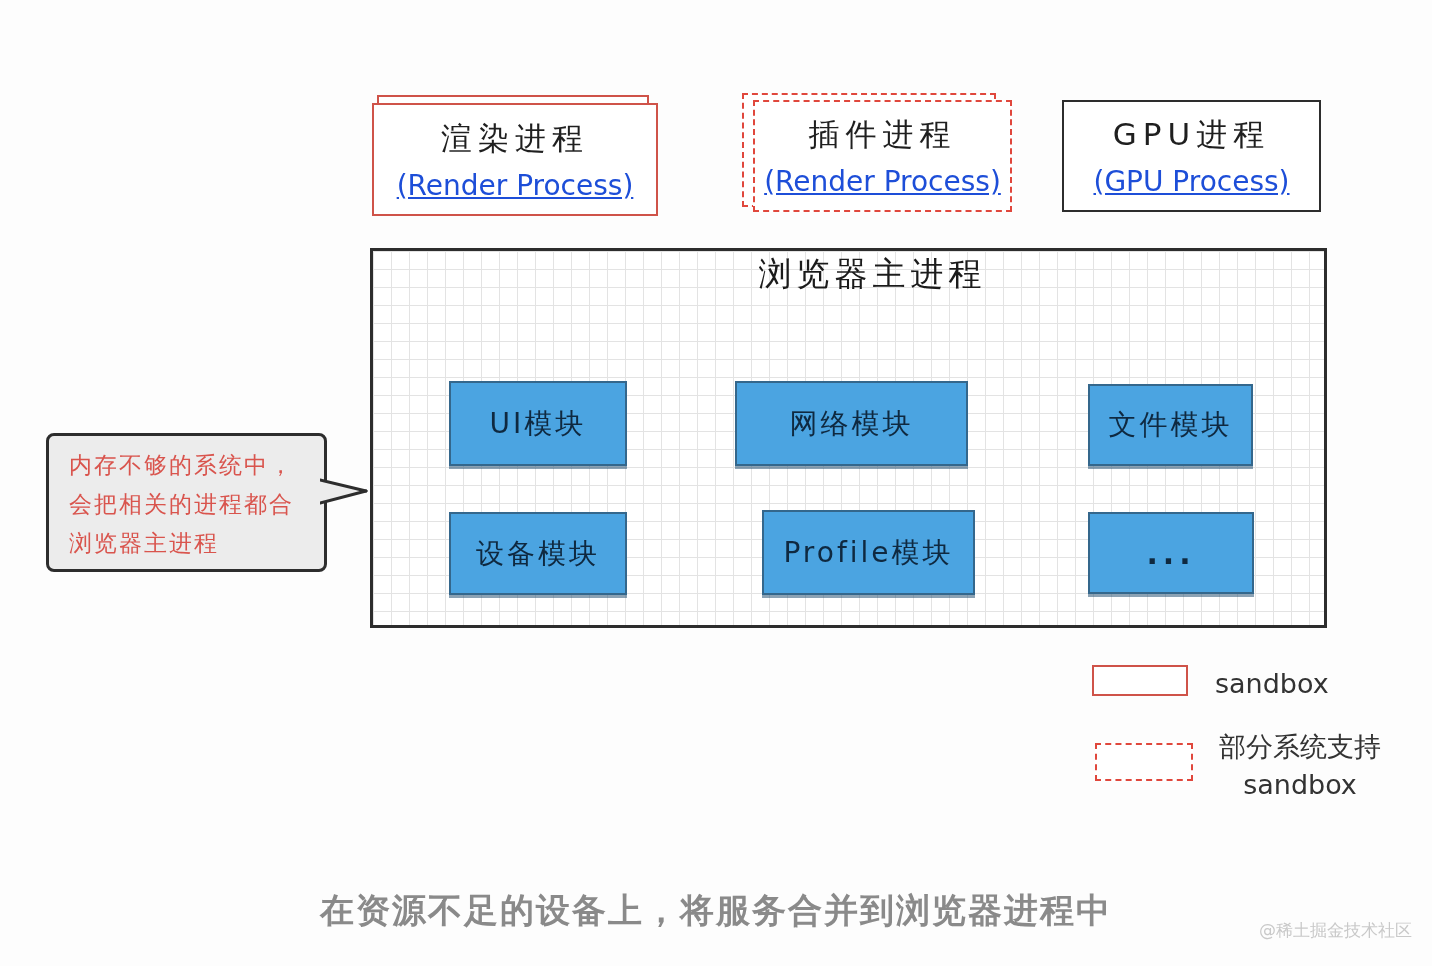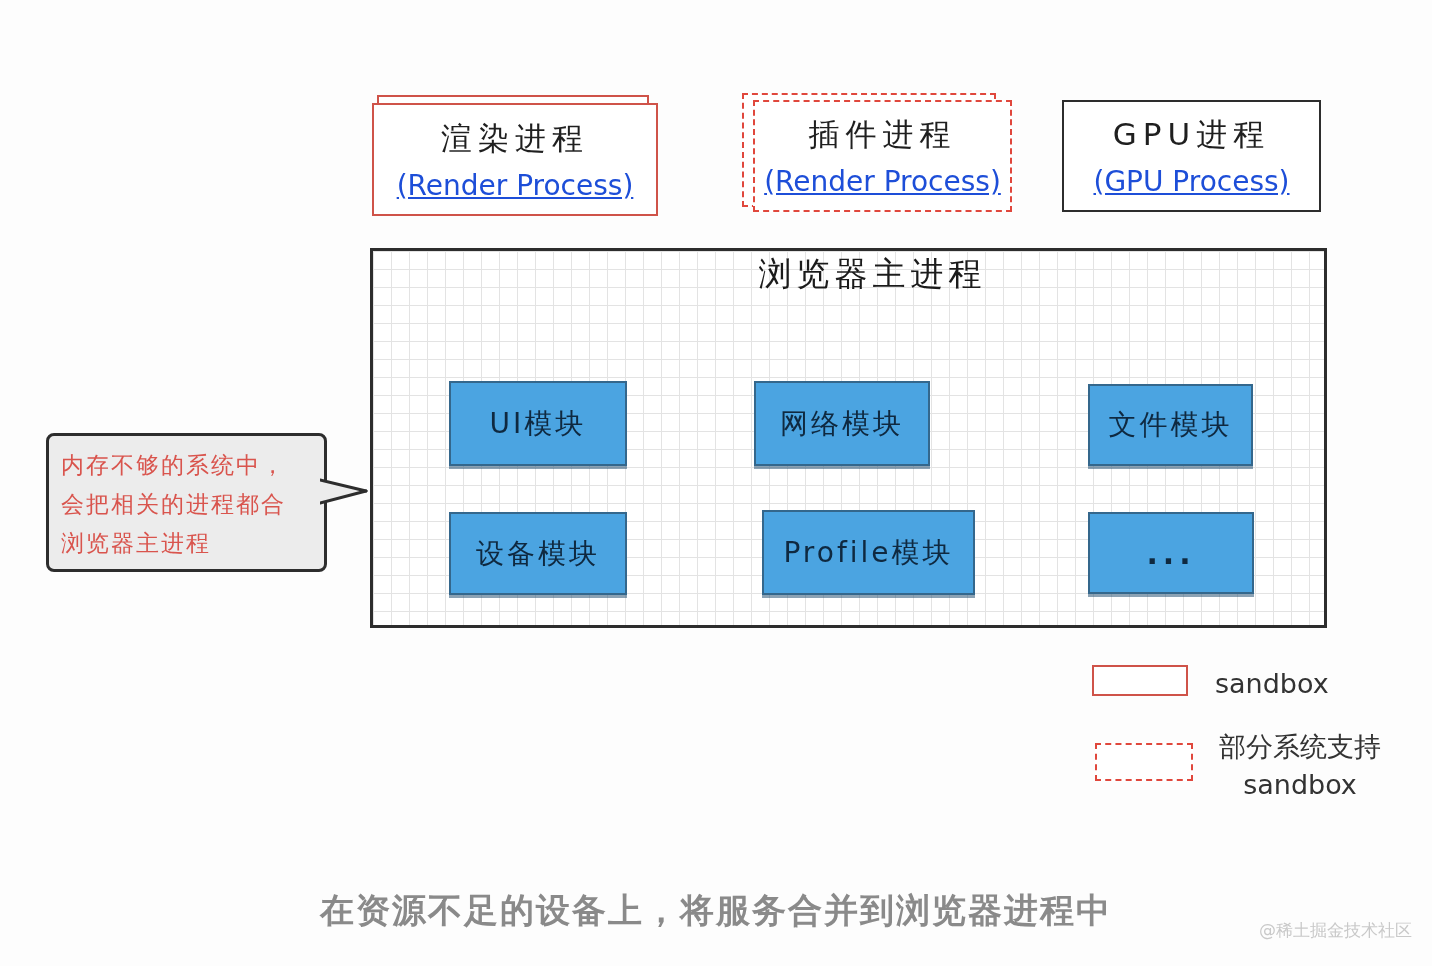--- a/index.html
+++ b/index.html
@@ -43,34 +43,34 @@
     position:absolute;
     background:var(--blue_fill,#4ba4e1);
     border:2px solid var(--blue_border,#34678c);
     box-shadow:0 3px 0 rgba(44,86,118,0.55);
     color:var(--blue_text,#0f2940);
     display:flex; align-items:center; justify-content:center;
     font-size:28px; letter-spacing:3px; white-space:nowrap;
     box-sizing:border-box;
   }
   .m-ui      { left:76px;  top:130px; width:178px; height:85px; }
-  .m-network { left:381px; top:130px; width:176px; height:85px; }
+  .m-network { left:362px; top:130px; width:233px; height:85px; }
   .m-file    { left:715px; top:133px; width:165px; height:82px; }
   .m-device  { left:76px;  top:261px; width:178px; height:83px; }
   .m-profile { left:389px; top:259px; width:213px; height:85px; }
   .m-more    { left:715px; top:261px; width:166px; height:82px; font-size:30px; font-weight:bold; letter-spacing:5px; }
 
   
   .callout {
     position:absolute; left:46px; top:433px; width:281px; height:139px;
     box-sizing:border-box;
     background:var(--bubble_bg,#ececec);
     border:3px solid var(--ink,#2d2d2d);
     border-radius:8px;
-    padding:10px 0 0 12px;
+    padding:10px 0 0 20px;
   }
   .callout-line {
     font-size:23px; line-height:39px; letter-spacing:2px; white-space:nowrap;
     color:var(--callout_text,#d9544d);
   }
   .callout-tail { position:absolute; right:-46px; top:42px; }
 
   
   .legend-swatch-solid {
     position:absolute; left:1092px; top:665px; width:96px; height:31px;

